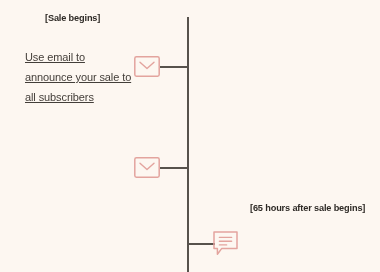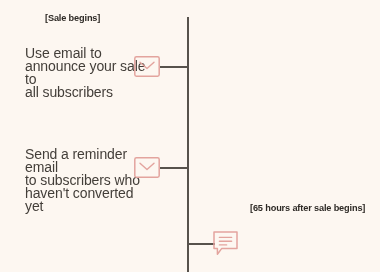--- a/index.html
+++ b/index.html
@@ -48,26 +48,27 @@
   .step-head {
     position: absolute;
     font-size: 9.2px;
     font-weight: bold;
     color: #2e2a26;
     letter-spacing: -0.15px;
     white-space: nowrap;
   }
   .step-body {
     position: absolute;
-    font-size: 14px;
+    font-size: 11px;
     font-weight: normal;
     color: #433e39;
-    line-height: 13px;
+    line-height: 20px;
     letter-spacing: -0.1px;
     white-space: pre-line;
+    text-decoration: underline;
   }
 
   .h1 { left: 45px;  top: 13px;  }
   .b1 { left: 25px;  top: 47px;  width: 125px; }
 
   .h2 { left: 12px;  top: 126px; }
   .b2 { left: 25px;  top: 148px; width: 125px; }
 
   .h3 { left: 250px; top: 203px; }
   .b3 { left: 250px; top: 225px; width: 130px; }
@@ -100,23 +101,20 @@
 announce your sale to
 all subscribers</div>
 
   <div class="icon-box icon-envelope-1">
     <svg viewBox="0 0 26 21" xmlns="http://www.w3.org/2000/svg">
       <rect x="0.8" y="0.8" width="24.4" height="19.4" rx="1.6" ry="1.6" fill="none" stroke="#e3a49e" stroke-width="1.5"></rect>
       <path d="M 6 6.2 L 13 12.6 L 20 6.2" fill="none" stroke="#e3a49e" stroke-width="1.4" stroke-linecap="round" stroke-linejoin="round"></path>
     </svg>
   </div>
 
-  <div class="step-body b2">Send a reminder email
-to subscribers who
-haven't converted yet</div>
 
   <div class="icon-box icon-envelope-2">
     <svg viewBox="0 0 26 21" xmlns="http://www.w3.org/2000/svg">
       <rect x="0.8" y="0.8" width="24.4" height="19.4" rx="1.6" ry="1.6" fill="none" stroke="#e3a49e" stroke-width="1.5"></rect>
       <path d="M 6 6.2 L 13 12.6 L 20 6.2" fill="none" stroke="#e3a49e" stroke-width="1.4" stroke-linecap="round" stroke-linejoin="round"></path>
     </svg>
   </div>
 
   <div class="step-head h3">[65 hours after sale begins]</div>
 

